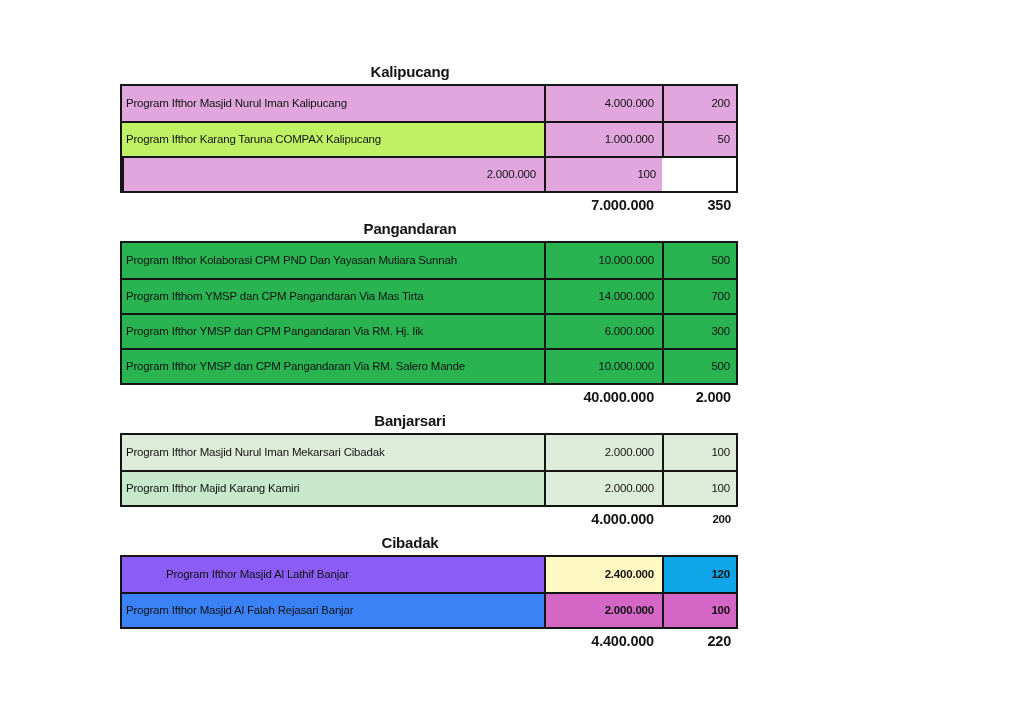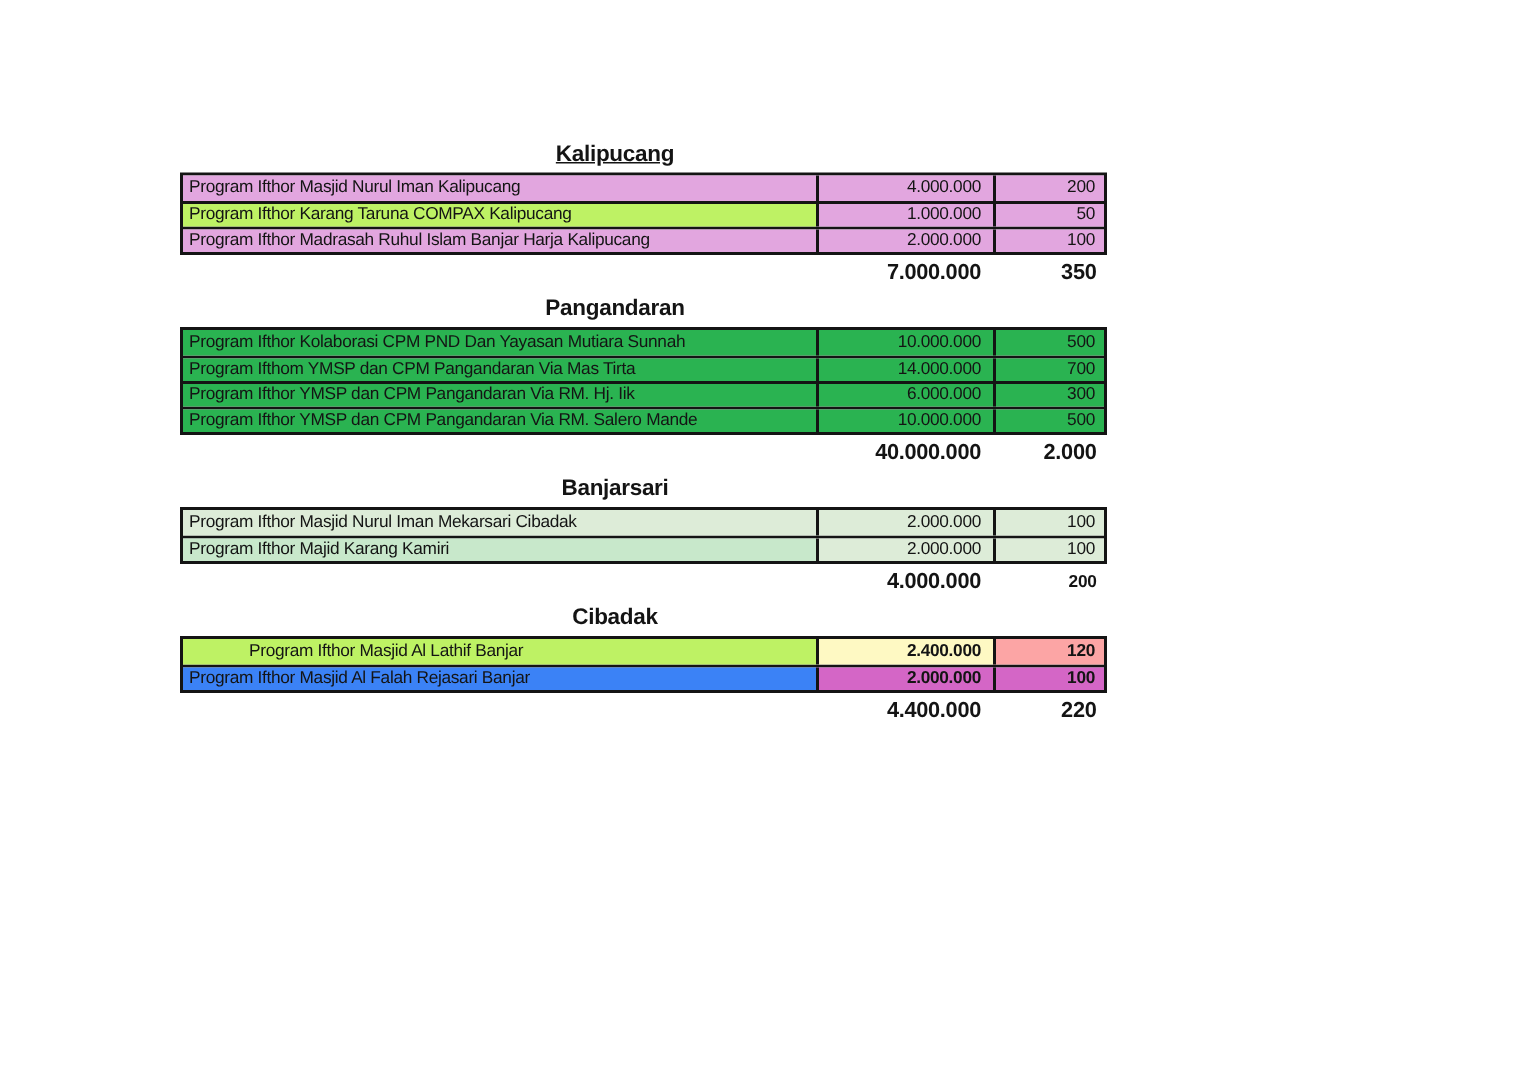--- a/index.html
+++ b/index.html
@@ -14,29 +14,29 @@
   .section{width:100%;}
   .section-title{
     width:580px;
     text-align:center;
     font-size:15px;
     font-weight:700;
     letter-spacing:-0.2px;
     line-height:18px;
     margin:6px 0 3px 0;
   }
-  .section:first-child .section-title{margin-top:94px;text-decoration:underline;}
+  .section:first-child .section-title{margin-top:63px;}
   .tbl{
     border:2px solid var(--line);
     width:100%;
   }
   .row{
     display:grid;
     grid-template-columns:1fr 118px 74px;
-    height:17px;
+    height:35px;
   }
   .row + .row{border-top:2px solid var(--line);}
   .cell{
     display:flex;
     align-items:center;
     font-size:11.5px;
     letter-spacing:-0.2px;
     line-height:1;
     overflow:hidden;
     white-space:nowrap;
@@ -79,21 +79,20 @@
     <div class="cell cell-count" style="background: rgb(226, 166, 223);">200</div>
   </div>
 
   <div class="row">
     <div class="cell cell-name" style="background: #bef264; text-align: center;">Program Ifthor Karang Taruna COMPAX Kalipucang</div>
     <div class="cell cell-amount" style="background: rgb(226, 166, 223);">1.000.000</div>
     <div class="cell cell-count" style="background: rgb(226, 166, 223);">50</div>
   </div>
 
   <div class="row">
-    <div class="cell cell-name" style="background: rgb(226, 166, 223);">Program Ifthor Madrasah Ruhul Islam Banjar Harja Kalipucang</div>
     <div class="cell cell-amount" style="background: rgb(226, 166, 223);">2.000.000</div>
     <div class="cell cell-count" style="background: rgb(226, 166, 223);">100</div>
   </div>
 </div>
     <div class="totals-row">
       <div></div>
       <div class="total-amount">7.000.000</div>
       <div class="total-count">350</div>
     </div>
   </div>
@@ -151,23 +150,23 @@
       <div></div>
       <div class="total-amount">4.000.000</div>
       <div class="total-count small">200</div>
     </div>
   </div>
 
   <div class="section">
     <div class="section-title">Cibadak</div>
     <div class="tbl numbers-bold">
   <div class="row">
-    <div class="cell cell-name" style="background: #bef264; padding-left: 44px;">Program Ifthor Masjid Al Lathif Banjar</div>
+    <div class="cell cell-name" style="background: #8b5cf6; padding-left: 44px;">Program Ifthor Masjid Al Lathif Banjar</div>
     <div class="cell cell-amount" style="background: #fef9c3;">2.400.000</div>
-    <div class="cell cell-count" style="background: #fca5a5;">120</div>
+    <div class="cell cell-count" style="background: #0ea5e9;">120</div>
   </div>
 
   <div class="row">
     <div class="cell cell-name" style="background: #3b82f6;">Program Ifthor Masjid Al Falah Rejasari Banjar</div>
     <div class="cell cell-amount" style="background: rgb(212, 102, 198);">2.000.000</div>
     <div class="cell cell-count" style="background: rgb(212, 102, 198);">100</div>
   </div>
 </div>
     <div class="totals-row">
       <div></div>

